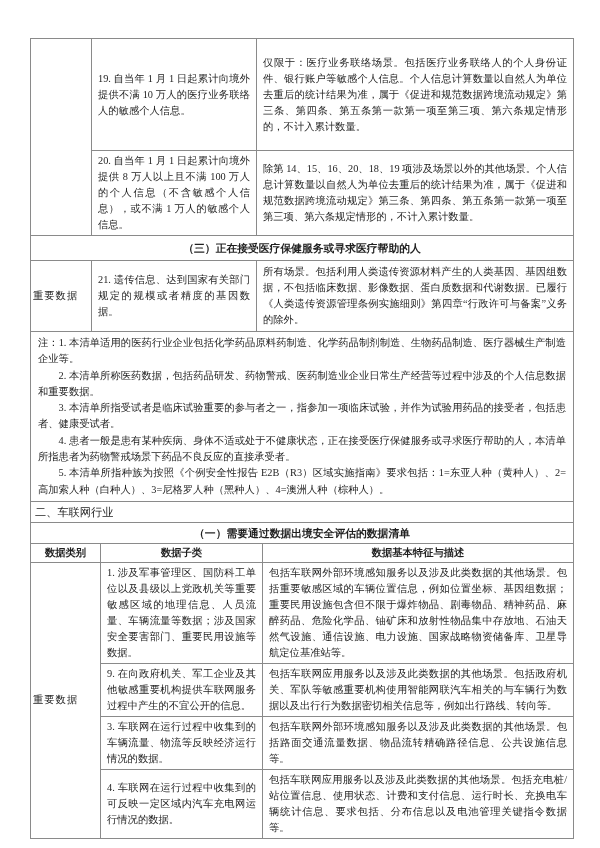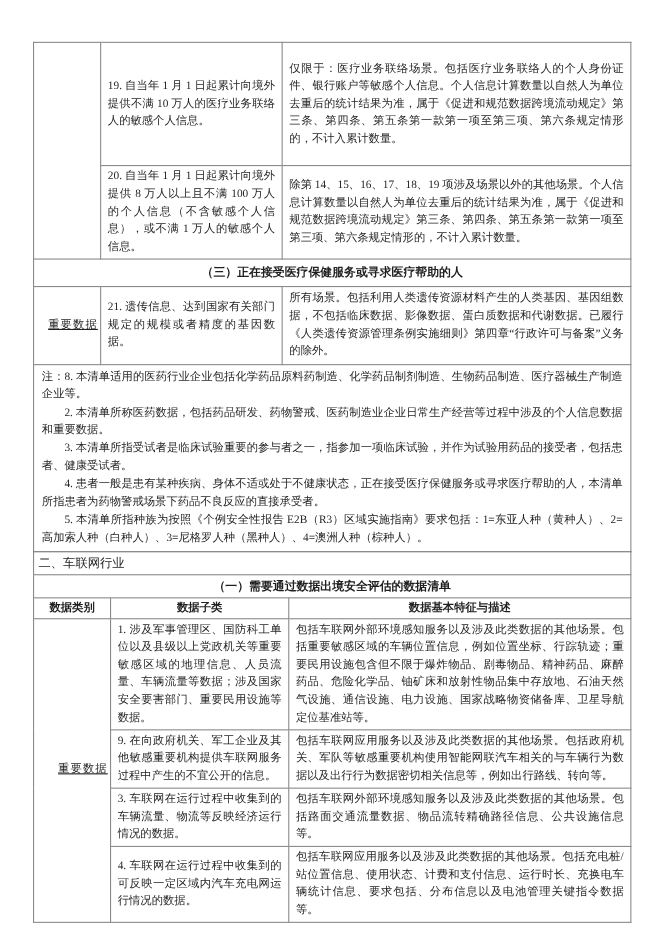--- a/index.html
+++ b/index.html
@@ -21,25 +21,24 @@
   .t1{margin-top:38px;}
   .t2{margin-top:-1px;}
   .doc-table td,.doc-table th{
     border:1px solid #8a8a8a;
     font-size:10.3px;
     line-height:16px;
     overflow:hidden;
     box-sizing:border-box;
   }
   td.cat{
-    text-align:right;
+    text-align:left;
     vertical-align:middle;
     padding:2px 2px;
     letter-spacing:1px;
-    text-decoration:underline;
   }
   td.sub,td.desc{
     text-align:justify;
     vertical-align:middle;
     padding:2px 6px;
     font-family:Liberation Serif, serif;
   }
   td.section{
     text-align:center;
     vertical-align:middle;
@@ -83,33 +82,33 @@
       <col style="width:317px">
     </colgroup>
     <tbody>
         <tr style="height:112px">
       <td class="cat" rowspan="2"></td>
       <td class="sub">19. 自当年 1 月 1 日起累计向境外提供不满 10 万人的医疗业务联络人的敏感个人信息。</td>
       <td class="desc">仅限于：医疗业务联络场景。包括医疗业务联络人的个人身份证件、银行账户等敏感个人信息。个人信息计算数量以自然人为单位去重后的统计结果为准，属于《促进和规范数据跨境流动规定》第三条、第四条、第五条第一款第一项至第三项、第六条规定情形的，不计入累计数量。</td>
     </tr>
     <tr style="height:74px">
       <td class="sub">20. 自当年 1 月 1 日起累计向境外提供 8 万人以上且不满 100 万人的个人信息（不含敏感个人信息），或不满 1 万人的敏感个人信息。</td>
-      <td class="desc">除第 14、15、16、17、18、19 项涉及场景以外的其他场景。个人信息计算数量以自然人为单位去重后的统计结果为准，属于《促进和规范数据跨境流动规定》第三条、第四条、第五条第一款第一项至第三项、第六条规定情形的，不计入累计数量。</td>
+      <td class="desc">除第 14、15、16、20、18、19 项涉及场景以外的其他场景。个人信息计算数量以自然人为单位去重后的统计结果为准，属于《促进和规范数据跨境流动规定》第三条、第四条、第五条第一款第一项至第三项、第六条规定情形的，不计入累计数量。</td>
     </tr>
     <tr style="height:25px">
       <td class="section" colspan="3">（三）正在接受医疗保健服务或寻求医疗帮助的人</td>
     </tr>
     <tr style="height:71px">
       <td class="cat">重要数据</td>
       <td class="sub">21. 遗传信息、达到国家有关部门规定的规模或者精度的基因数据。</td>
       <td class="desc">所有场景。包括利用人类遗传资源材料产生的人类基因、基因组数据，不包括临床数据、影像数据、蛋白质数据和代谢数据。已履行《人类遗传资源管理条例实施细则》第四章“行政许可与备案”义务的除外。</td>
     </tr>
     <tr style="height:166px">
       <td class="notes" colspan="3">
-        <p>注：8. 本清单适用的医药行业企业包括化学药品原料药制造、化学药品制剂制造、生物药品制造、医疗器械生产制造企业等。</p>
+        <p>注：1. 本清单适用的医药行业企业包括化学药品原料药制造、化学药品制剂制造、生物药品制造、医疗器械生产制造企业等。</p>
         <p class="indent">2. 本清单所称医药数据，包括药品研发、药物警戒、医药制造业企业日常生产经营等过程中涉及的个人信息数据和重要数据。</p>
         <p class="indent">3. 本清单所指受试者是临床试验重要的参与者之一，指参加一项临床试验，并作为试验用药品的接受者，包括患者、健康受试者。</p>
         <p class="indent">4. 患者一般是患有某种疾病、身体不适或处于不健康状态，正在接受医疗保健服务或寻求医疗帮助的人，本清单所指患者为药物警戒场景下药品不良反应的直接承受者。</p>
         <p class="indent">5. 本清单所指种族为按照《个例安全性报告 E2B（R3）区域实施指南》要求包括：1=东亚人种（黄种人）、2=高加索人种（白种人）、3=尼格罗人种（黑种人）、4=澳洲人种（棕种人）。</p>
       </td>
     </tr>
   </tbody>
     </table>
 
   <table class="doc-table t2">
@@ -126,21 +125,21 @@
       <td class="section" colspan="3">（一）需要通过数据出境安全评估的数据清单</td>
     </tr>
     <tr style="height:18px">
       <th class="colhead">数据类别</th>
       <th class="colhead">数据子类</th>
       <th class="colhead">数据基本特征与描述</th>
     </tr>
     <tr style="height:96px">
       <td class="cat" rowspan="4">重要数据</td>
       <td class="sub">1. 涉及军事管理区、国防科工单位以及县级以上党政机关等重要敏感区域的地理信息、人员流量、车辆流量等数据；涉及国家安全要害部门、重要民用设施等数据。</td>
-      <td class="desc">包括车联网外部环境感知服务以及涉及此类数据的其他场景。包括重要敏感区域的车辆位置信息，例如位置坐标、行踪轨迹；重要民用设施包含但不限于爆炸物品、剧毒物品、精神药品、麻醉药品、危险化学品、铀矿床和放射性物品集中存放地、石油天然气设施、通信设施、电力设施、国家战略物资储备库、卫星导航定位基准站等。</td>
+      <td class="desc">包括车联网外部环境感知服务以及涉及此类数据的其他场景。包括重要敏感区域的车辆位置信息，例如位置坐标、基因组数据；重要民用设施包含但不限于爆炸物品、剧毒物品、精神药品、麻醉药品、危险化学品、铀矿床和放射性物品集中存放地、石油天然气设施、通信设施、电力设施、国家战略物资储备库、卫星导航定位基准站等。</td>
     </tr>
     <tr style="height:47px">
       <td class="sub">9. 在向政府机关、军工企业及其他敏感重要机构提供车联网服务过程中产生的不宜公开的信息。</td>
       <td class="desc">包括车联网应用服务以及涉及此类数据的其他场景。包括政府机关、军队等敏感重要机构使用智能网联汽车相关的与车辆行为数据以及出行行为数据密切相关信息等，例如出行路线、转向等。</td>
     </tr>
     <tr style="height:50px">
       <td class="sub">3. 车联网在运行过程中收集到的车辆流量、物流等反映经济运行情况的数据。</td>
       <td class="desc">包括车联网外部环境感知服务以及涉及此类数据的其他场景。包括路面交通流量数据、物品流转精确路径信息、公共设施信息等。</td>
     </tr>
     <tr style="height:54px">

